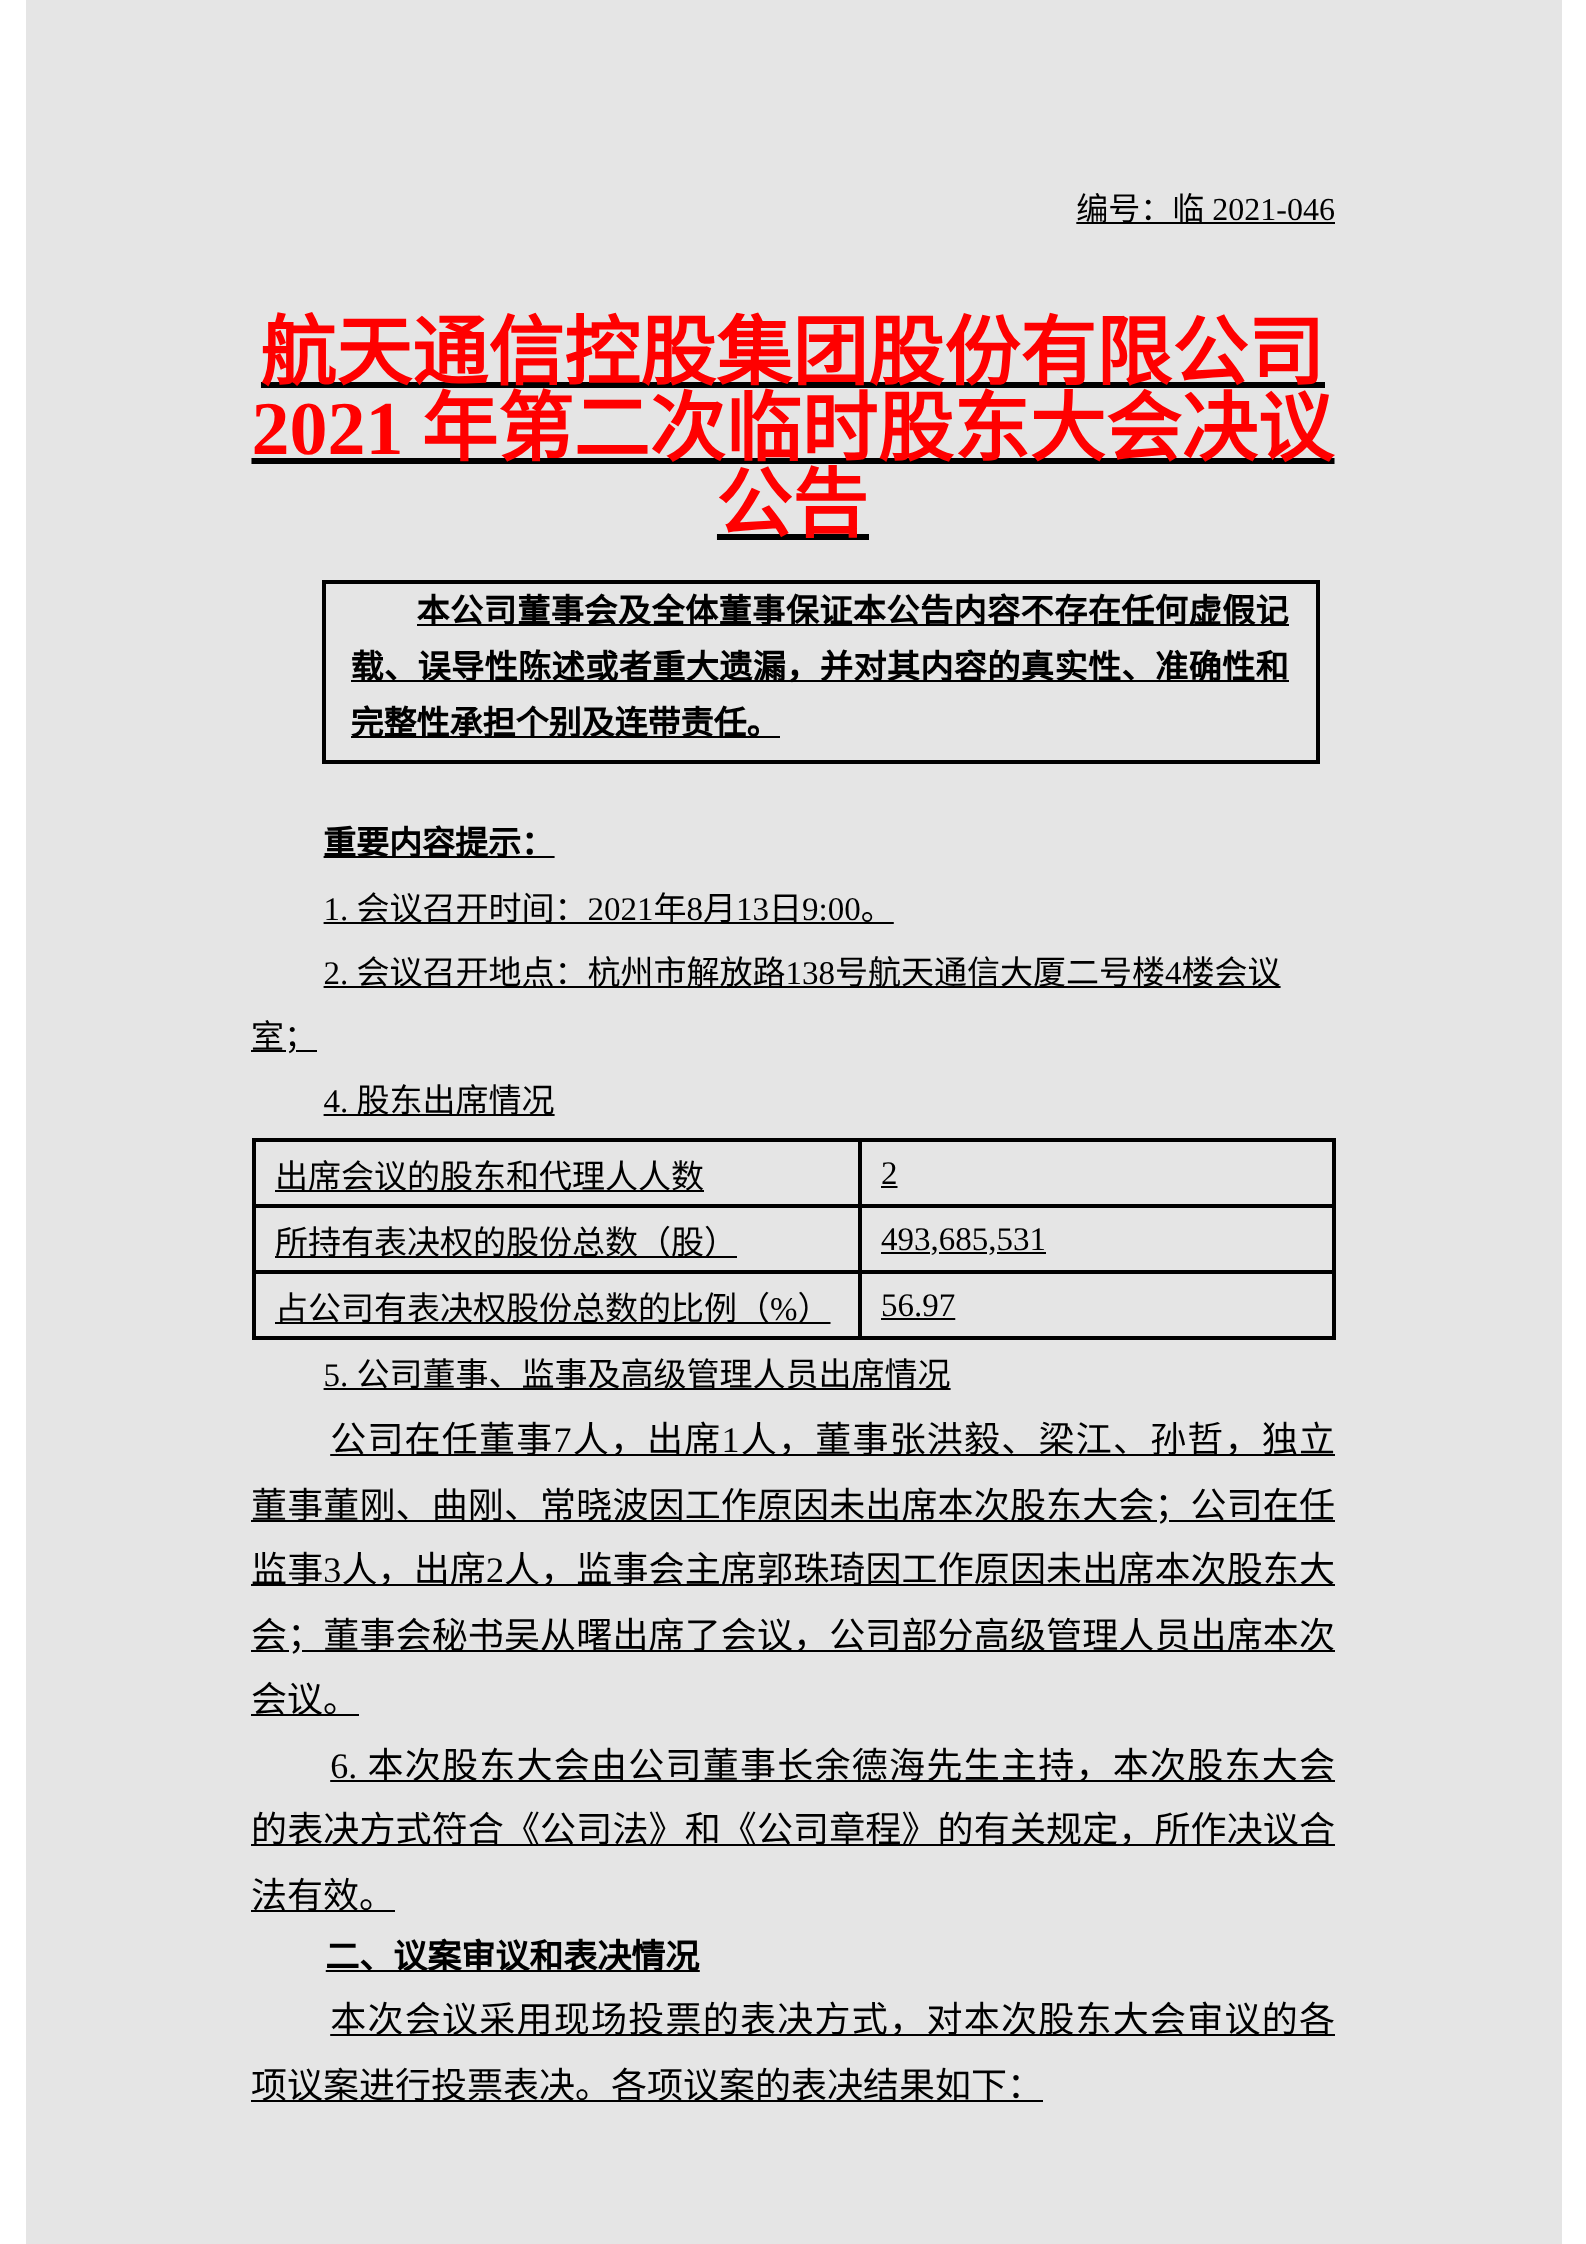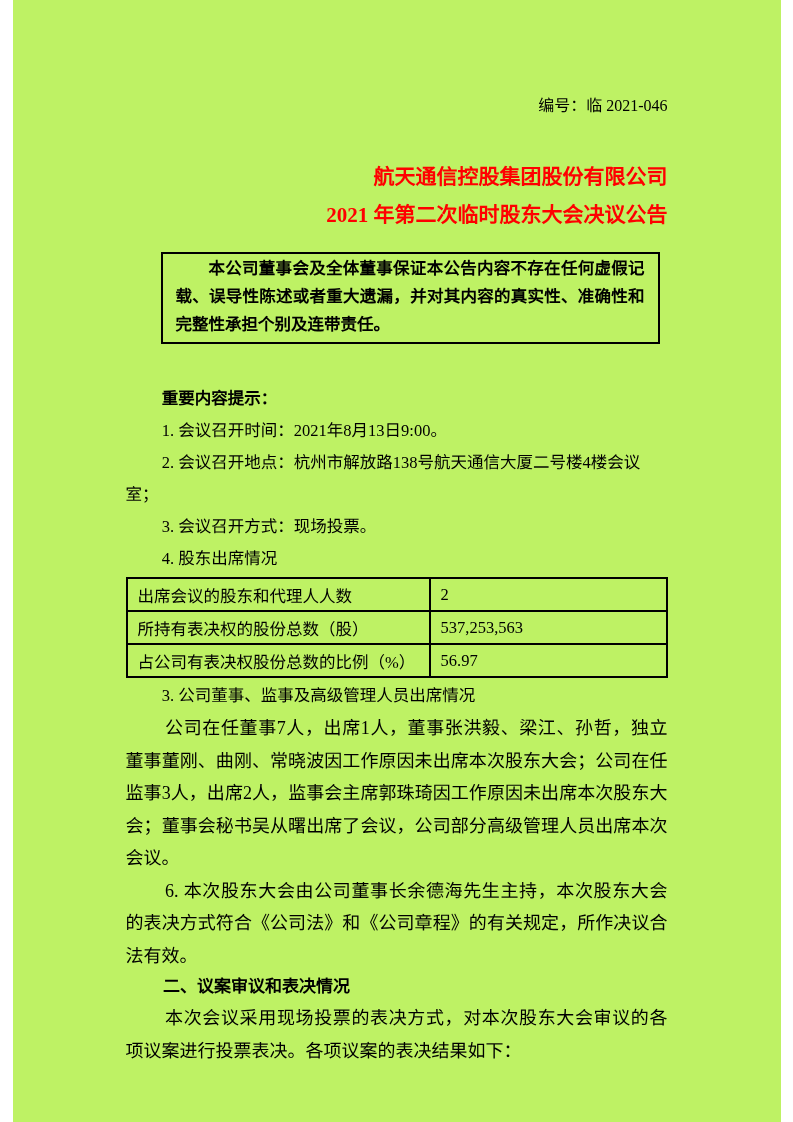--- a/index.html
+++ b/index.html
@@ -5,56 +5,57 @@
   html, body {
     margin: 0;
     padding: 0;
     background: #ffffff;
   }
   .page {
     position: relative;
     width: 768px;
     height: 1122px;
     margin: 0 auto;
-    background: #bef264;
+    background: #e5e5e5;
     box-sizing: border-box;
     padding: 96px 113px 0 113px;
     overflow: hidden;
     color: #000000;
     font-family: "Liberation Serif", "DejaVu Serif", serif;
+    text-decoration: underline;
   }
   .doc-number {
     text-align: right;
     font-size: 16px;
     line-height: 20px;
   }
   .title {
     margin: 42px 0 0 0;
-    text-align: right;
-    font-size: 21px;
+    text-align: center;
+    font-size: 38px;
     font-weight: bold;
     line-height: 38px;
     font-family: "Liberation Serif", "DejaVu Serif", serif;
   }
   .title .title-line { display: block; }
   .disclaimer-box {
     margin: 18px 8px 0 35px;
     border: 2px solid #000000;
     padding: 0 13px 4px 13px;
   }
   .disclaimer-box p {
     margin: 0;
     font-family: "Liberation Sans", "DejaVu Sans", sans-serif;
     font-weight: bold;
     font-size: 16.5px;
     line-height: 28px;
     text-indent: 2em;
     text-align: justify;
   }
-  .notice-block { margin-top: 39px; }
+  .notice-block { margin-top: 25px; }
   .notice-line {
     margin: 0;
     font-family: "Liberation Sans", "DejaVu Sans", sans-serif;
     font-weight: bold;
     font-size: 16.5px;
     line-height: 30px;
     text-indent: 2.2em;
   }
   .section-heading {
     margin: 26px 0 0 0;
@@ -109,41 +110,40 @@
     <p>本公司董事会及全体董事保证本公告内容不存在任何虚假记载、误导性陈述或者重大遗漏，并对其内容的真实性、准确性和完整性承担个别及连带责任。</p>
   </div>
 
   <div class="notice-block">
     <p class="notice-line">重要内容提示：</p>
   </div>
 
 
   <p class="line" style="margin-top:2px">1. 会议召开时间：2021年8月13日9:00。</p>
   <p class="line">2. 会议召开地点：杭州市解放路138号航天通信大厦二号楼4楼会议室；</p>
-  <p class="line">3. 会议召开方式：现场投票。</p>
   <p class="line">4. 股东出席情况</p>
 
   <table class="attendance">
     <tbody>
       <tr>
         <td class="label-col">出席会议的股东和代理人人数</td>
         <td>2</td>
       </tr>
       <tr>
         <td class="label-col">所持有表决权的股份总数（股）</td>
-        <td>537,253,563</td>
+        <td>493,685,531</td>
       </tr>
       <tr>
         <td class="label-col">占公司有表决权股份总数的比例（%）</td>
         <td>56.97</td>
       </tr>
     </tbody>
   </table>
 
-  <p class="line" style="margin-top:2px">3. 公司董事、监事及高级管理人员出席情况</p>
+  <p class="line" style="margin-top:2px">5. 公司董事、监事及高级管理人员出席情况</p>
   <p class="para">公司在任董事7人，出席1人，董事张洪毅、梁江、孙哲，独立董事董刚、曲刚、常晓波因工作原因未出席本次股东大会；公司在任监事3人，出席2人，监事会主席郭珠琦因工作原因未出席本次股东大会；董事会秘书吴从曙出席了会议，公司部分高级管理人员出席本次会议。</p>
   <p class="para">6.  本次股东大会由公司董事长余德海先生主持，本次股东大会的表决方式符合《公司法》和《公司章程》的有关规定，所作决议合法有效。</p>
 
   <h2 class="section-heading second">二、议案审议和表决情况</h2>
 
   <p class="para">本次会议采用现场投票的表决方式，对本次股东大会审议的各项议案进行投票表决。各项议案的表决结果如下：</p>
 
 </div>
 
 </body></html>

